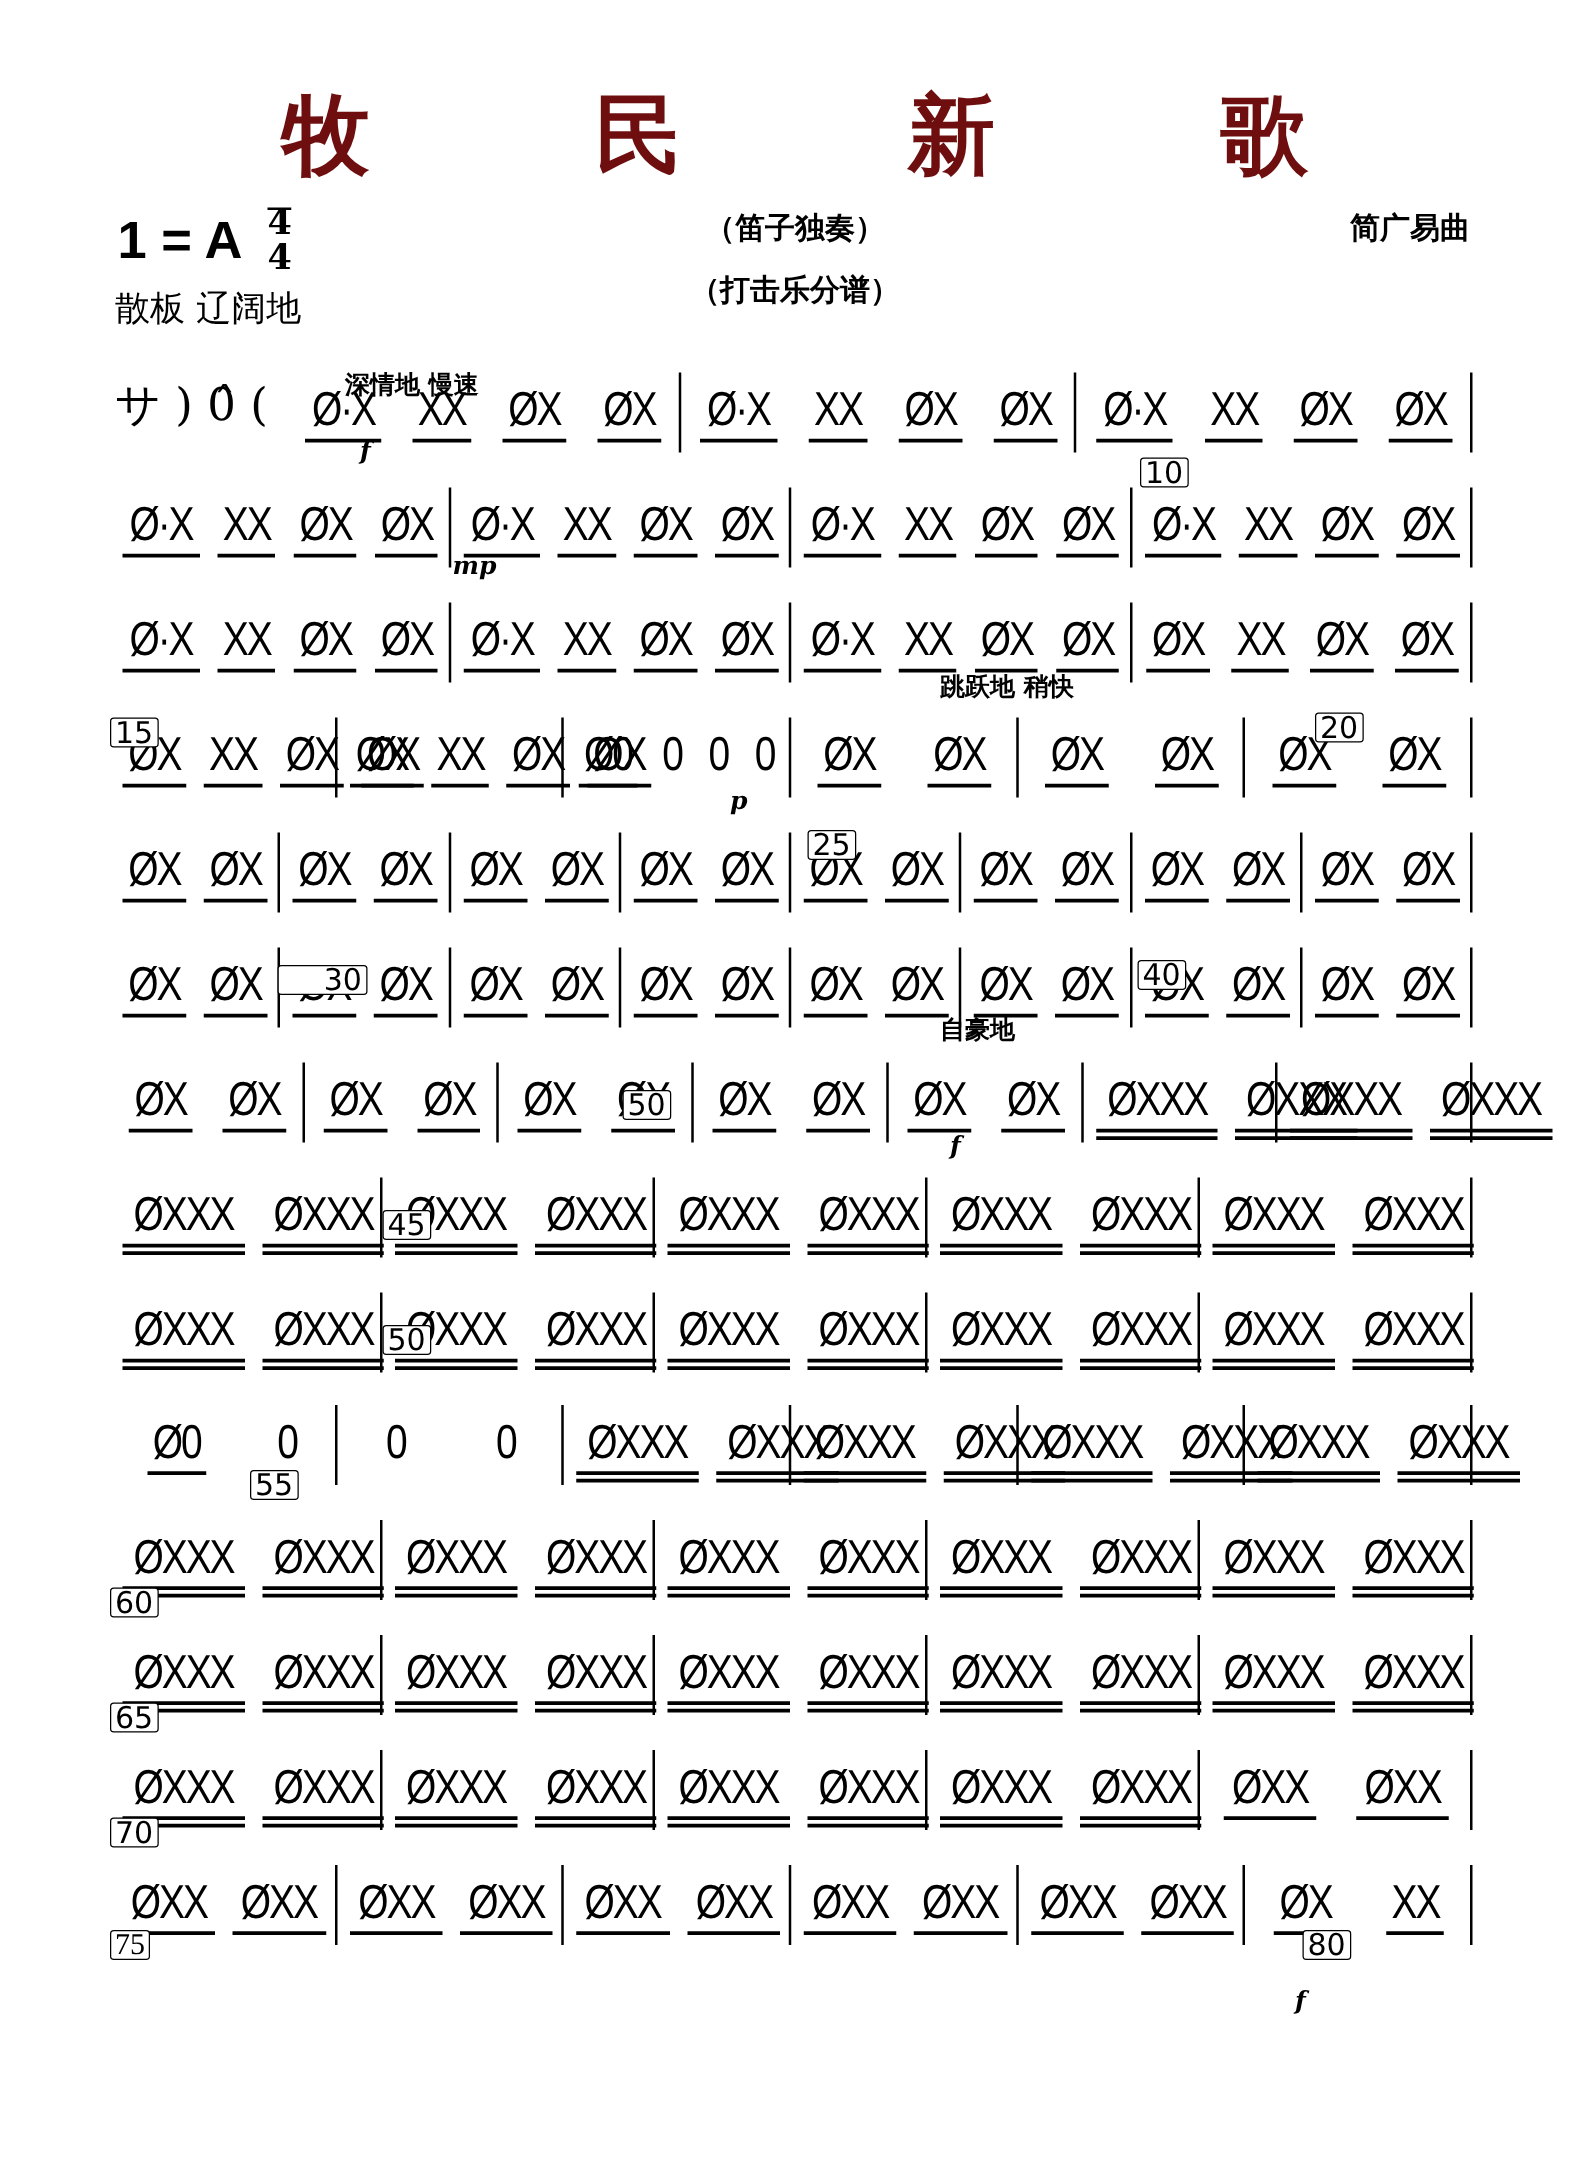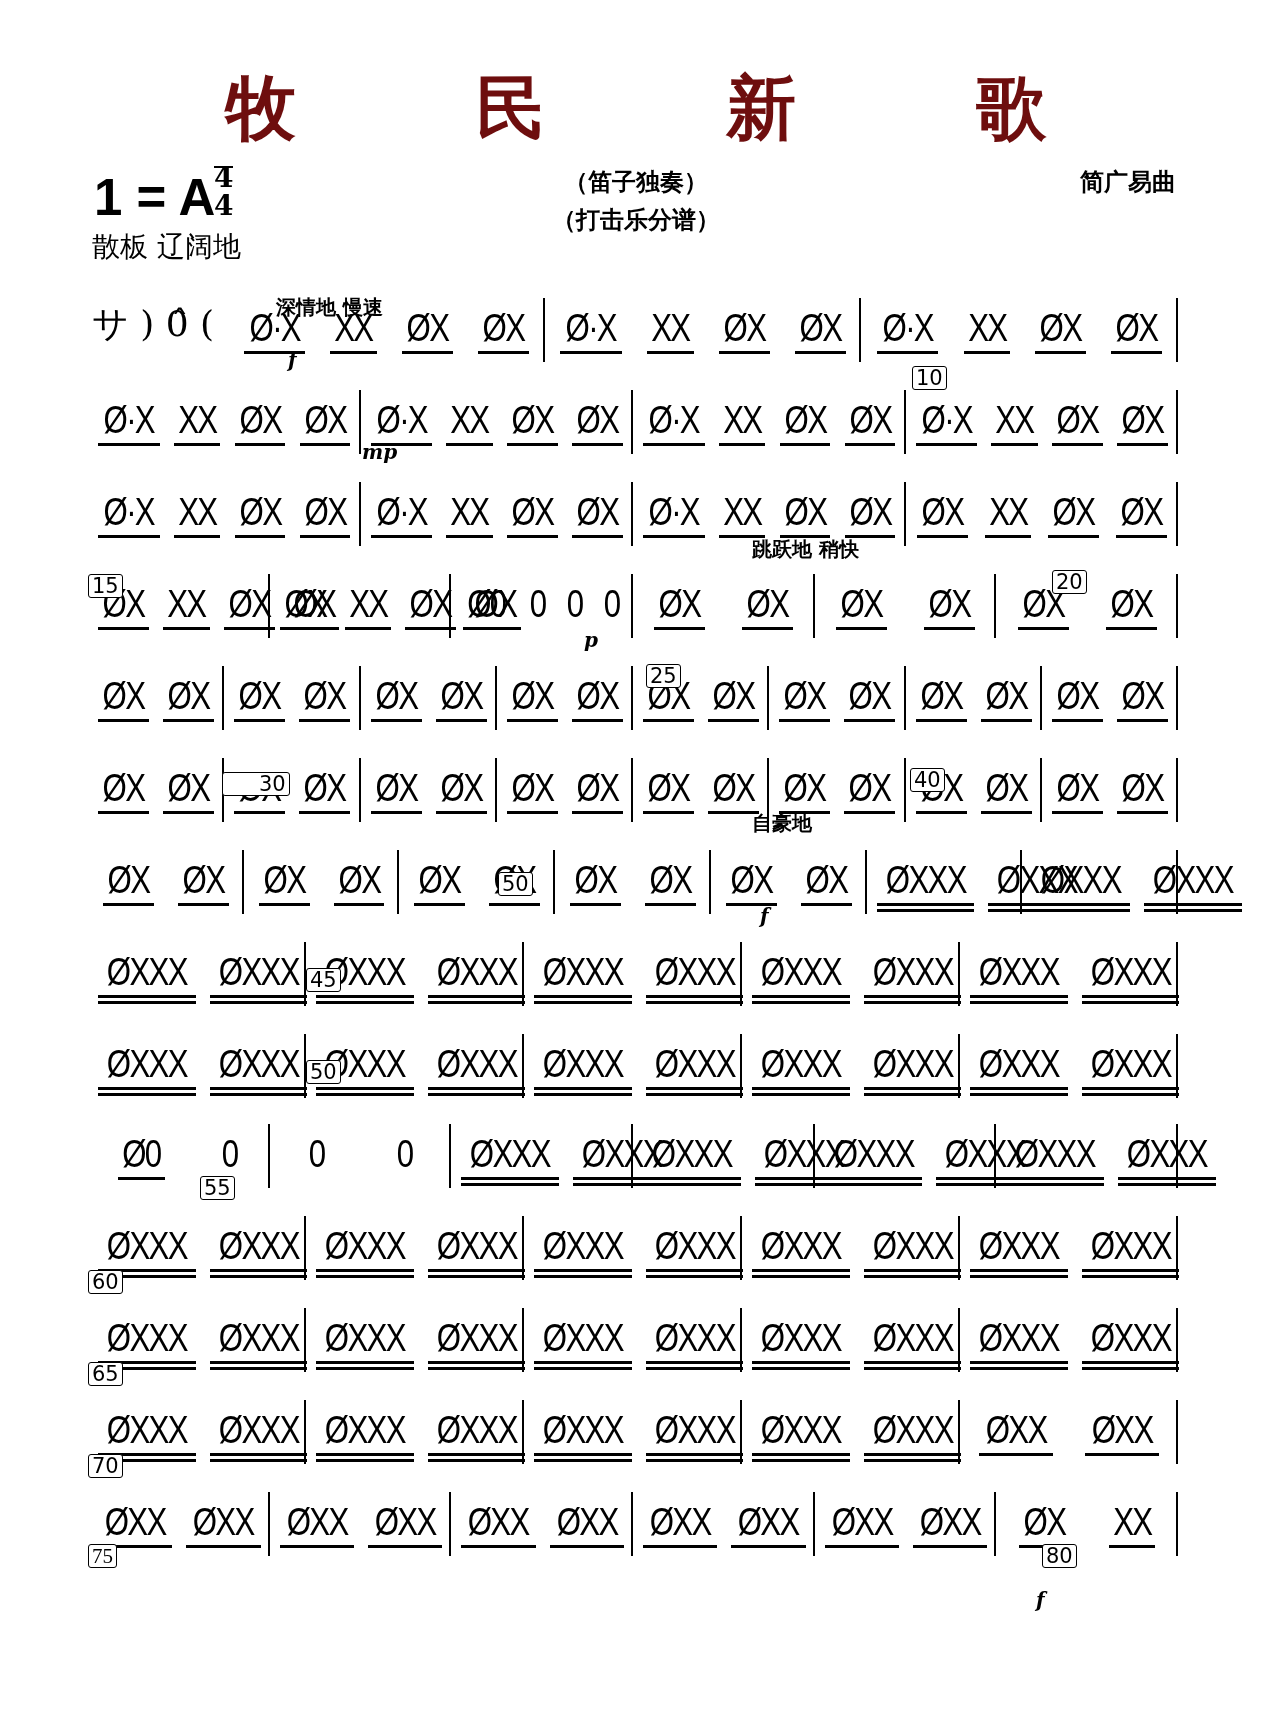--- a/index.html
+++ b/index.html
@@ -1,47 +1,47 @@
 <!DOCTYPE html>
 <html><head>
 <meta charset="utf-8">
 <style>
   html,body{margin:0;padding:0;background:#fff;}
   body{width:1272px;height:1736px;position:relative;overflow:hidden;font-family:"DejaVu Sans",sans-serif;color:#000;}
   .title{position:absolute;top:62px;left:0;width:1272px;text-align:center;font-size:70px;font-weight:bold;color:#6e0e0e;letter-spacing:78px;text-indent:78px;}
-  .key{position:absolute;left:94px;top:168px;font-family:"Liberation Sans",sans-serif;font-weight:bold;font-size:51px;}
+  .key{position:absolute;left:94px;top:168px;font-family:"Liberation Sans",sans-serif;font-weight:bold;font-size:42px;}
   .frac{position:absolute;display:flex;flex-direction:column;align-items:center;font-family:"DejaVu Serif",serif;font-weight:bold;line-height:1;}
   .frac .bar{width:100%;height:2px;background:#000;margin:2px 0;}
   .tempo{position:absolute;left:92px;top:228px;font-size:28px;}
   .sub{position:absolute;left:0;width:1272px;text-align:center;font-size:24px;font-weight:bold;}
   .composer{position:absolute;right:96px;top:166px;font-size:24px;font-weight:bold;}
   .row{position:absolute;left:88px;width:1090px;height:80px;}
   .bar{position:absolute;top:0;width:2px;height:64px;background:#000;}
   .measure{position:absolute;top:10px;display:flex;gap:14px;align-items:flex-start;}
   .beat{display:inline-flex;flex-direction:column;align-items:center;}
   .notes{font-family:"Liberation Sans",sans-serif;font-size:38px;line-height:40px;letter-spacing:-2px;transform:scaleX(0.82);transform-origin:center;white-space:nowrap;}
   .ul{height:3px;background:#000;width:100%;margin-top:3px;}
-  .rehearsal{position:absolute;font-size:21px;border:1.5px solid #000;border-radius:3px;padding:0 3px;line-height:22px;background:#fff;}
+  .rehearsal{position:absolute;font-size:24px;border:1.5px solid #000;border-radius:3px;padding:0 3px;line-height:22px;background:#fff;}
   .expr{position:absolute;font-size:20px;font-weight:bold;}
   .dyn{position:absolute;font-family:"DejaVu Serif",serif;font-style:italic;font-weight:bold;font-size:20px;}
 </style>
 </head>
 <body>
 
 <div class="title">牧 民 新 歌</div>
 
 <div class="key"><span>1 = A</span></div>
 <div class="frac" style="left:214px;top:164px;font-size:28px;">
   <span>4</span>
     <span class="bar"></span>
     <span>4</span>
 </div>
 <div class="tempo">散板 辽阔地</div>
 <div class="sub" style="top:166px;">（笛子独奏）</div>
-<div class="sub" style="top:204px;">（打击乐分谱）</div>
+<div class="sub" style="top:216px;">（打击乐分谱）</div>
 <div class="composer">简广易曲</div>
 
 <div id="score">
     <div class="row" style="top: 298px;">
       <div class="measure" style="left: 150px; width: 296.667px; justify-content: space-around;">
         <span class="beat">
           <span class="notes">Ø·X</span>
           <span class="ul"></span>
         </span>
         <span class="beat">

